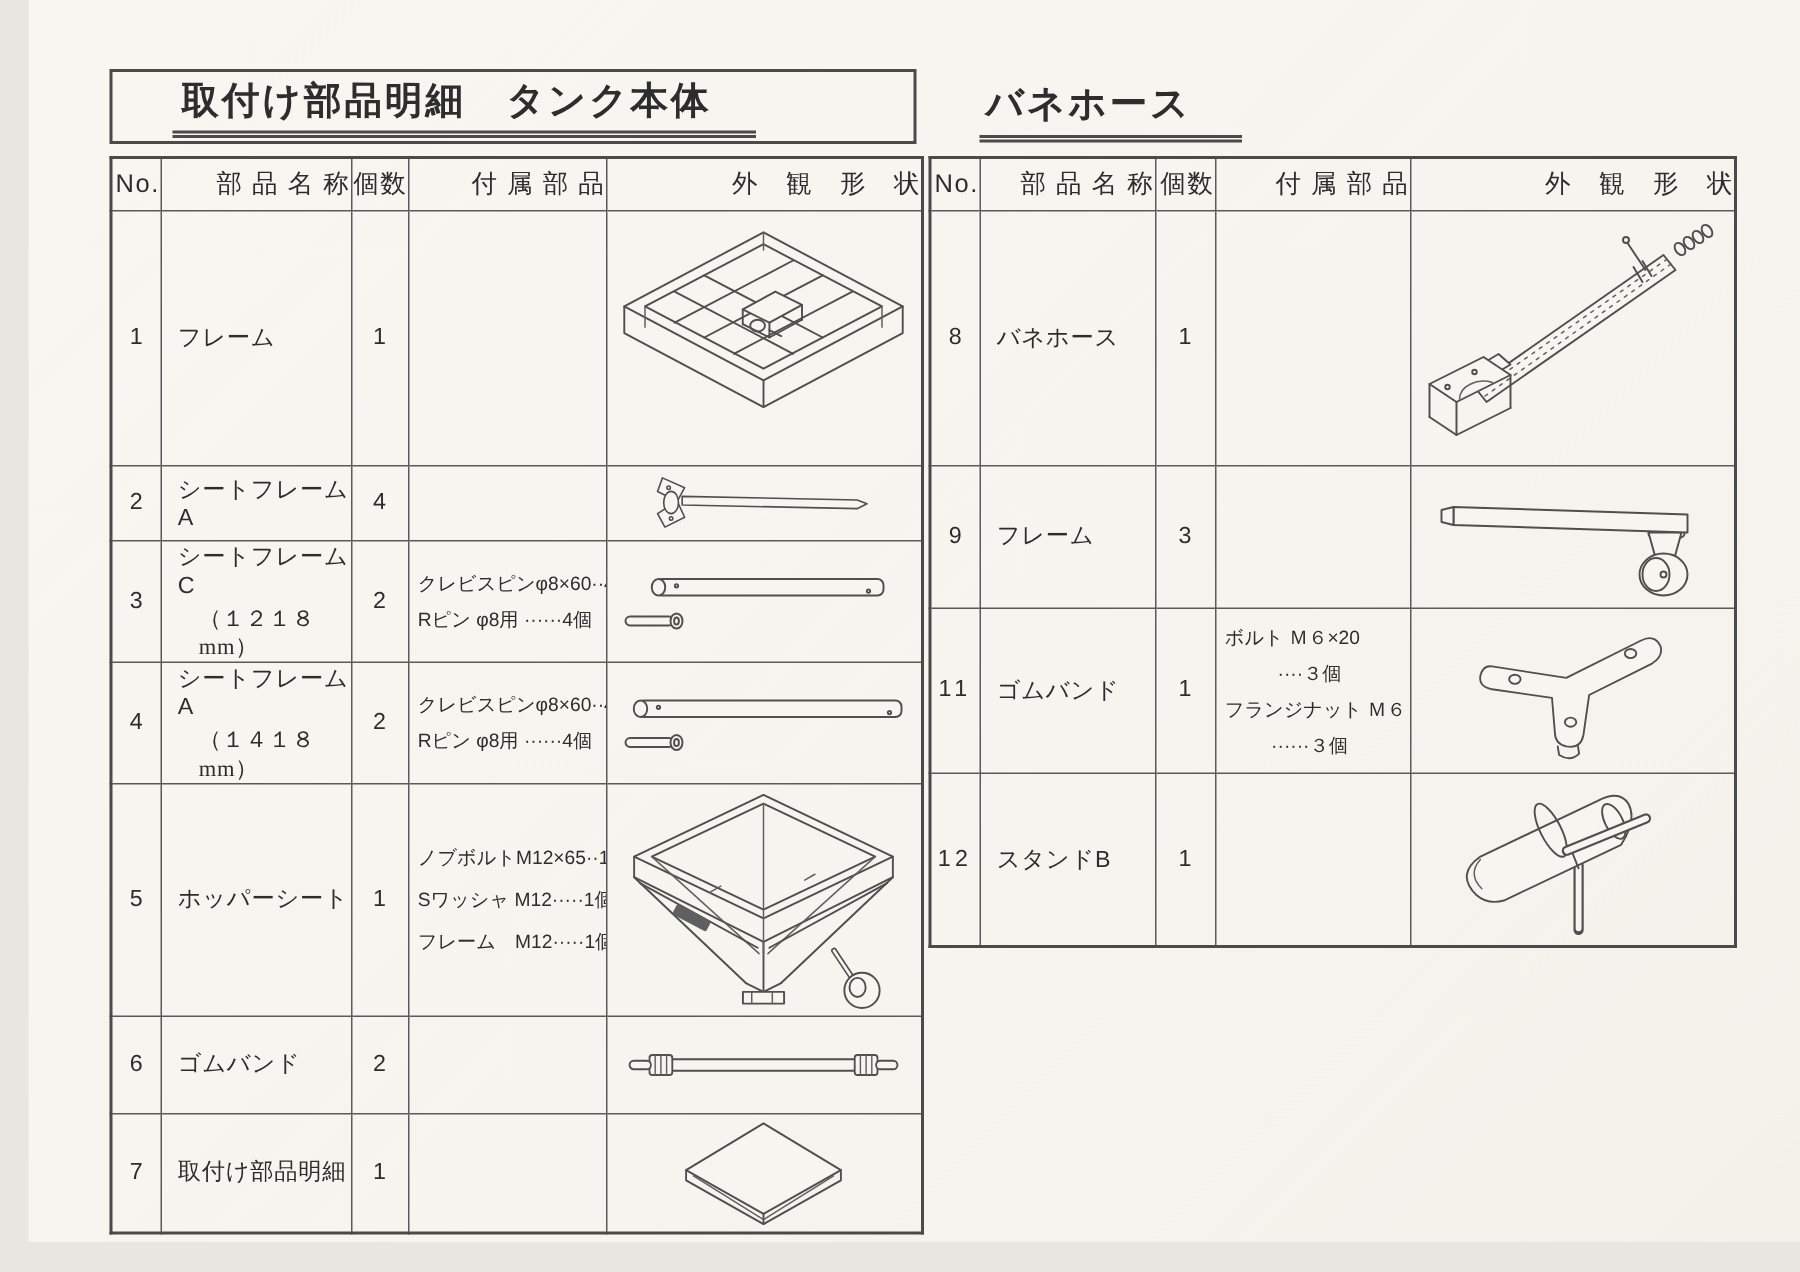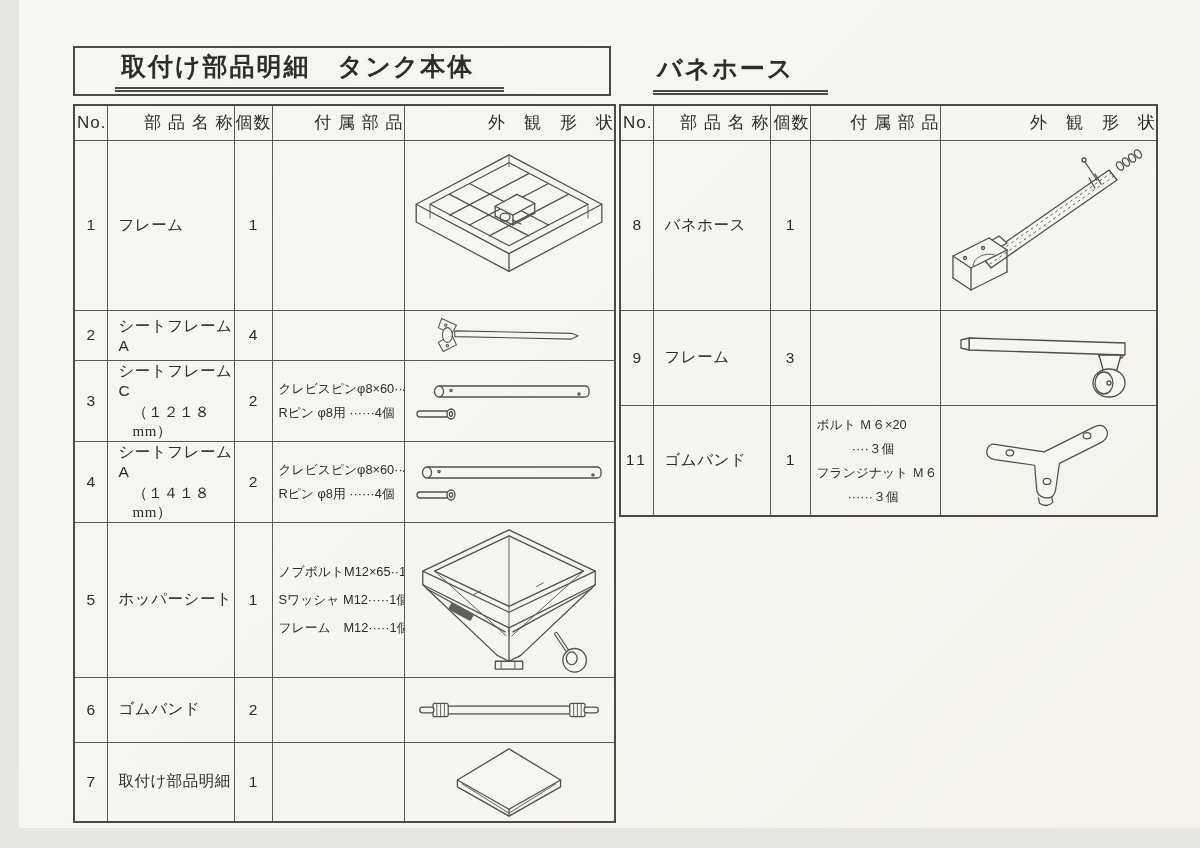--- a/index.html
+++ b/index.html
@@ -335,16 +335,35 @@
         <svg width="196" height="100" viewBox="0 0 200 105">
           <path class="fl" d="M44,36 L96,44 L148,18 Q158,13 162,22 Q164,29 156,34 L112,56 L108,84 Q106,94 96,92 Q88,90 88,82 L86,58 L44,52 Q34,50 36,42 Q38,35 44,36 Z"></path>
           <path class="ln" d="M90,92 l1,6 q8,5 14,-1 l-1,-6"></path>
           <ellipse class="ln" cx="60" cy="45" rx="4" ry="3.2"></ellipse>
           <ellipse class="ln" cx="141" cy="27" rx="4" ry="3.2"></ellipse>
           <ellipse class="ln" cx="99" cy="75" rx="4" ry="3.2"></ellipse>
         </svg>
       </td>
     </tr>
 
+    <tr style="height:115px">
+      <td class="c-no sp">12</td>
+      <td class="c-name">スタンドB</td>
+      <td class="c-qty">1</td>
+      <td class="c-att"></td>
+      <td class="c-shape">
+        <svg width="210" height="108" viewBox="0 0 215 108">
+          <line class="dk" x1="112" y1="58" x2="112" y2="102" stroke-width="7"></line>
+          <line class="pp" x1="112" y1="58" x2="112" y2="101" stroke-width="4"></line>
+          <path class="fl" d="M45,52 L125,14 Q140,6 146,16 Q152,27 141,44 L61,82 Q50,85 42,78 Q28,64 45,52 Z"></path>
+          <ellipse class="ln" cx="136" cy="28" rx="6" ry="13" transform="rotate(-27 136 28)"></ellipse>
+          <path class="thin" d="M45,54 Q36,64 46,74"></path>
+          <ellipse class="ln" cx="93" cy="34" rx="7" ry="20" transform="rotate(-27 93 34)"></ellipse>
+          <line class="ln" x1="108" y1="50" x2="112" y2="60"></line>
+          <line class="dk" x1="104" y1="48" x2="158" y2="26" stroke-width="7"></line>
+          <line class="pp" x1="104" y1="48" x2="158" y2="26" stroke-width="4"></line>
+        </svg>
+      </td>
+    </tr>
   </tbody>
     </table>
 
 </div>
 
 </body></html>

